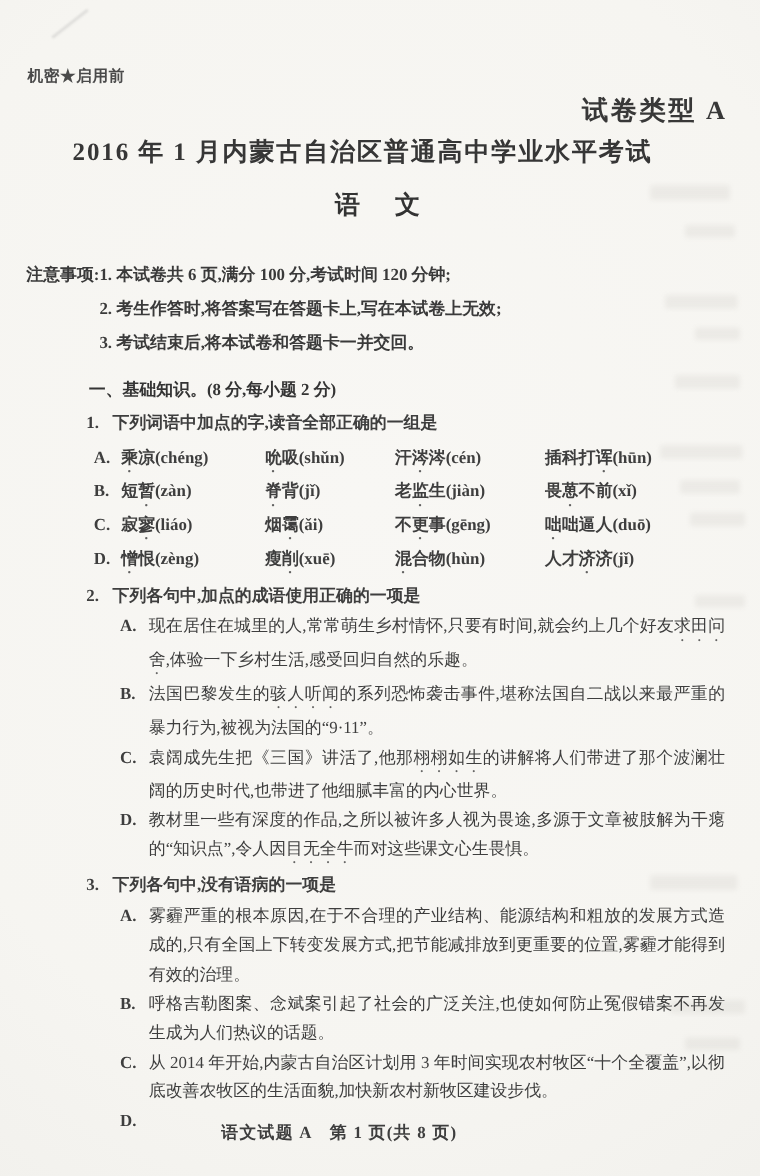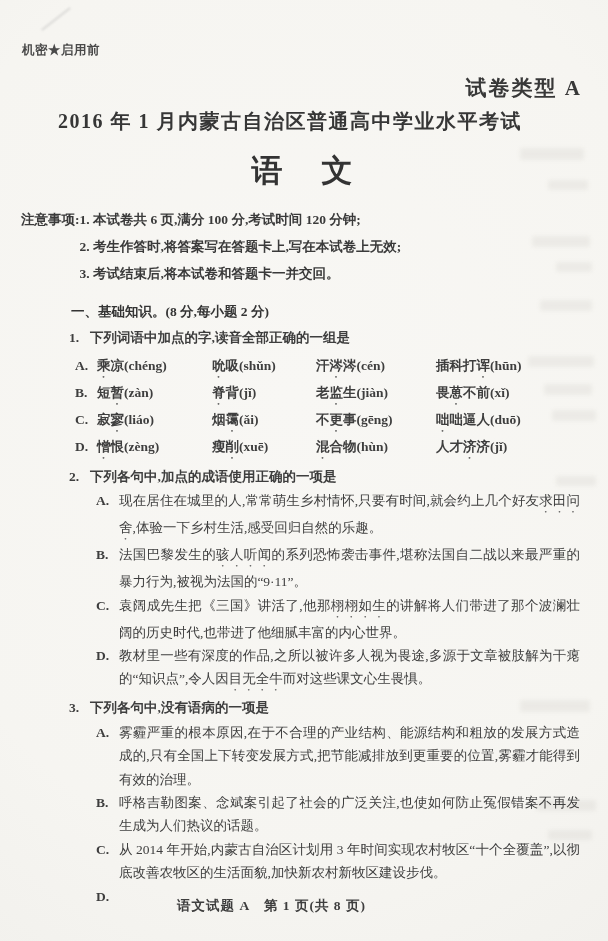--- a/index.html
+++ b/index.html
@@ -3,24 +3,24 @@
 <meta charset="utf-8">
 <style>
   * { margin:0; padding:0; box-sizing:border-box; }
   html,body { background:#dcdcdc; }
   .page {
     position:relative; width:608px; height:941px; overflow:hidden;
     background: radial-gradient(120% 90% at 48% 42%, #f8f7f4 0%, #f6f5f1 55%, #eeede9 100%);
     font-family:"Liberation Serif","DejaVu Serif",serif;
     color:#3e3e3e;
   }
-  .classification { position:absolute; left:22px; top:42px; font-size:12.5px; font-weight:700; color:#4a4a4a; letter-spacing:.5px; }
+  .classification { position:absolute; left:22px; top:53px; font-size:12.5px; font-weight:700; color:#4a4a4a; letter-spacing:.5px; }
   .paper-type { position:absolute; right:26px; top:74px; font-size:21px; font-weight:700; color:#383838; letter-spacing:2px; }
   .exam-title { position:absolute; left:0; width:100%; top:108px; transform:translateX(-14px); text-align:center; font-size:20px; font-weight:700; color:#363636; letter-spacing:1.5px; }
-  .subject { position:absolute; left:0; width:100%; top:150px; text-align:center; font-size:31px; font-weight:700; color:#333; letter-spacing:4px; }
+  .subject { position:absolute; left:0; width:100%; top:150px; text-align:center; font-size:20px; font-weight:700; color:#333; letter-spacing:4px; }
   .notices { position:absolute; left:21px; top:206px; width:565px; font-size:13.5px; line-height:27px; display:flex; color:#3a3a3a; }
   .notices-label { font-weight:700; white-space:nowrap; }
   .notice-item { font-weight:600; }
   .body { position:absolute; left:0; top:300px; width:608px; font-size:13.5px; line-height:23.4px; color:#3e3e3e;margin-left:12px; }
   .section-title { margin-left:59px; font-weight:700; color:#343434; }
   .stem { margin-left:57px; display:flex; margin-top:3px; font-weight:600; }
   .stem-num { width:21px; flex:none; }
   .q1-table { margin:4px 0 0 63px; line-height:24.1px; font-weight:600; }
   .q1-row { display:flex; }
   .q1-row .opt-label { width:22px; flex:none; }

